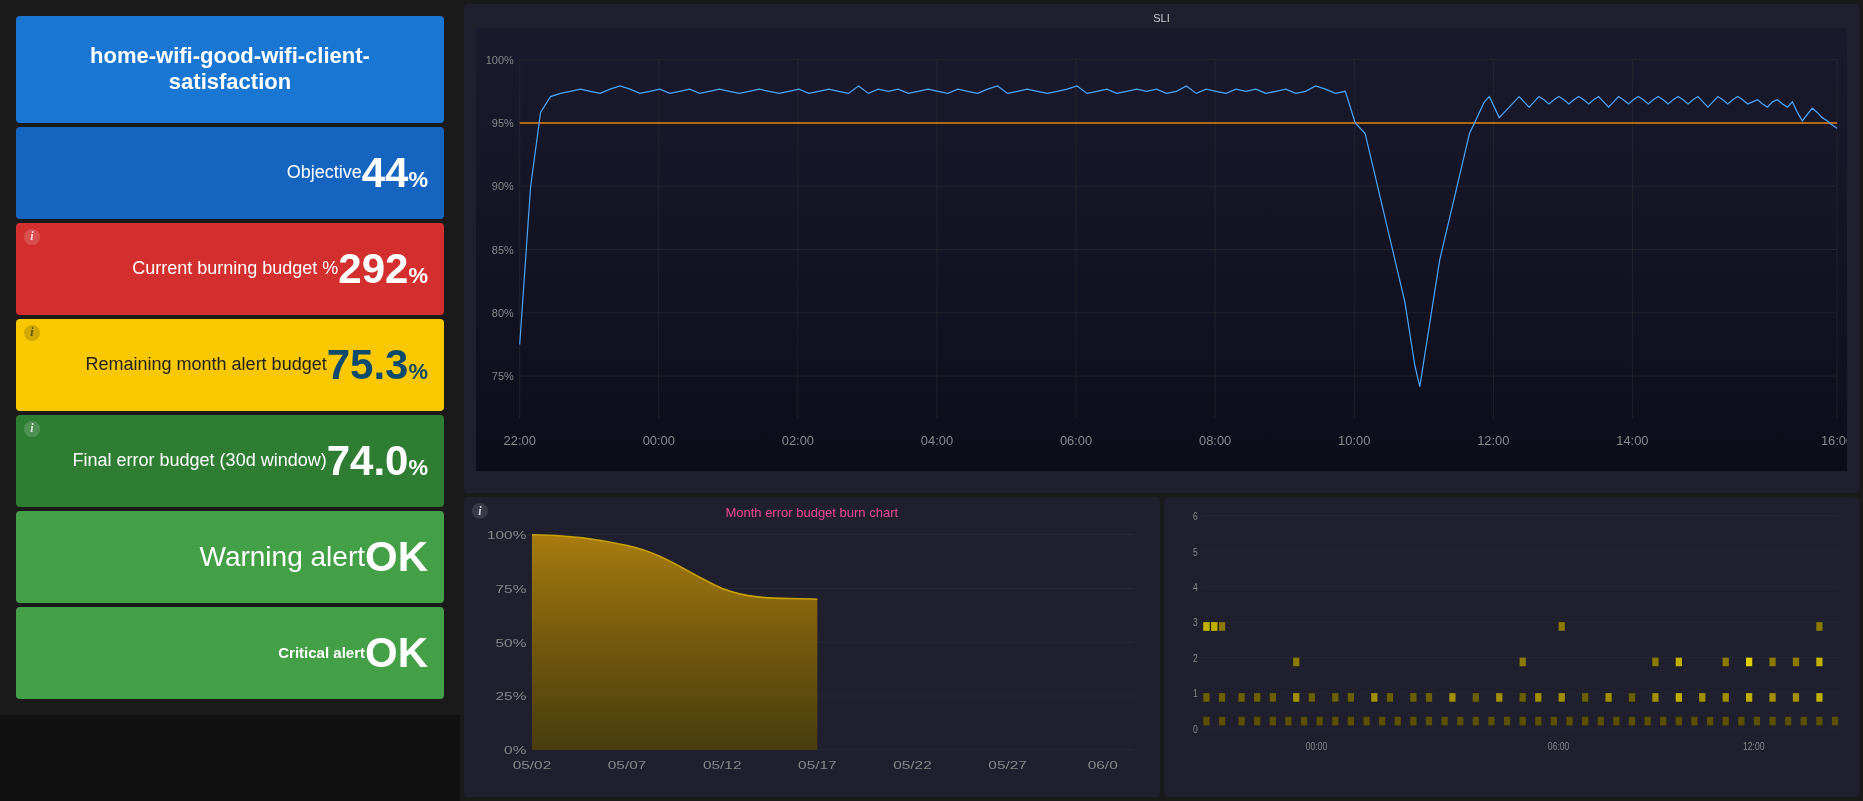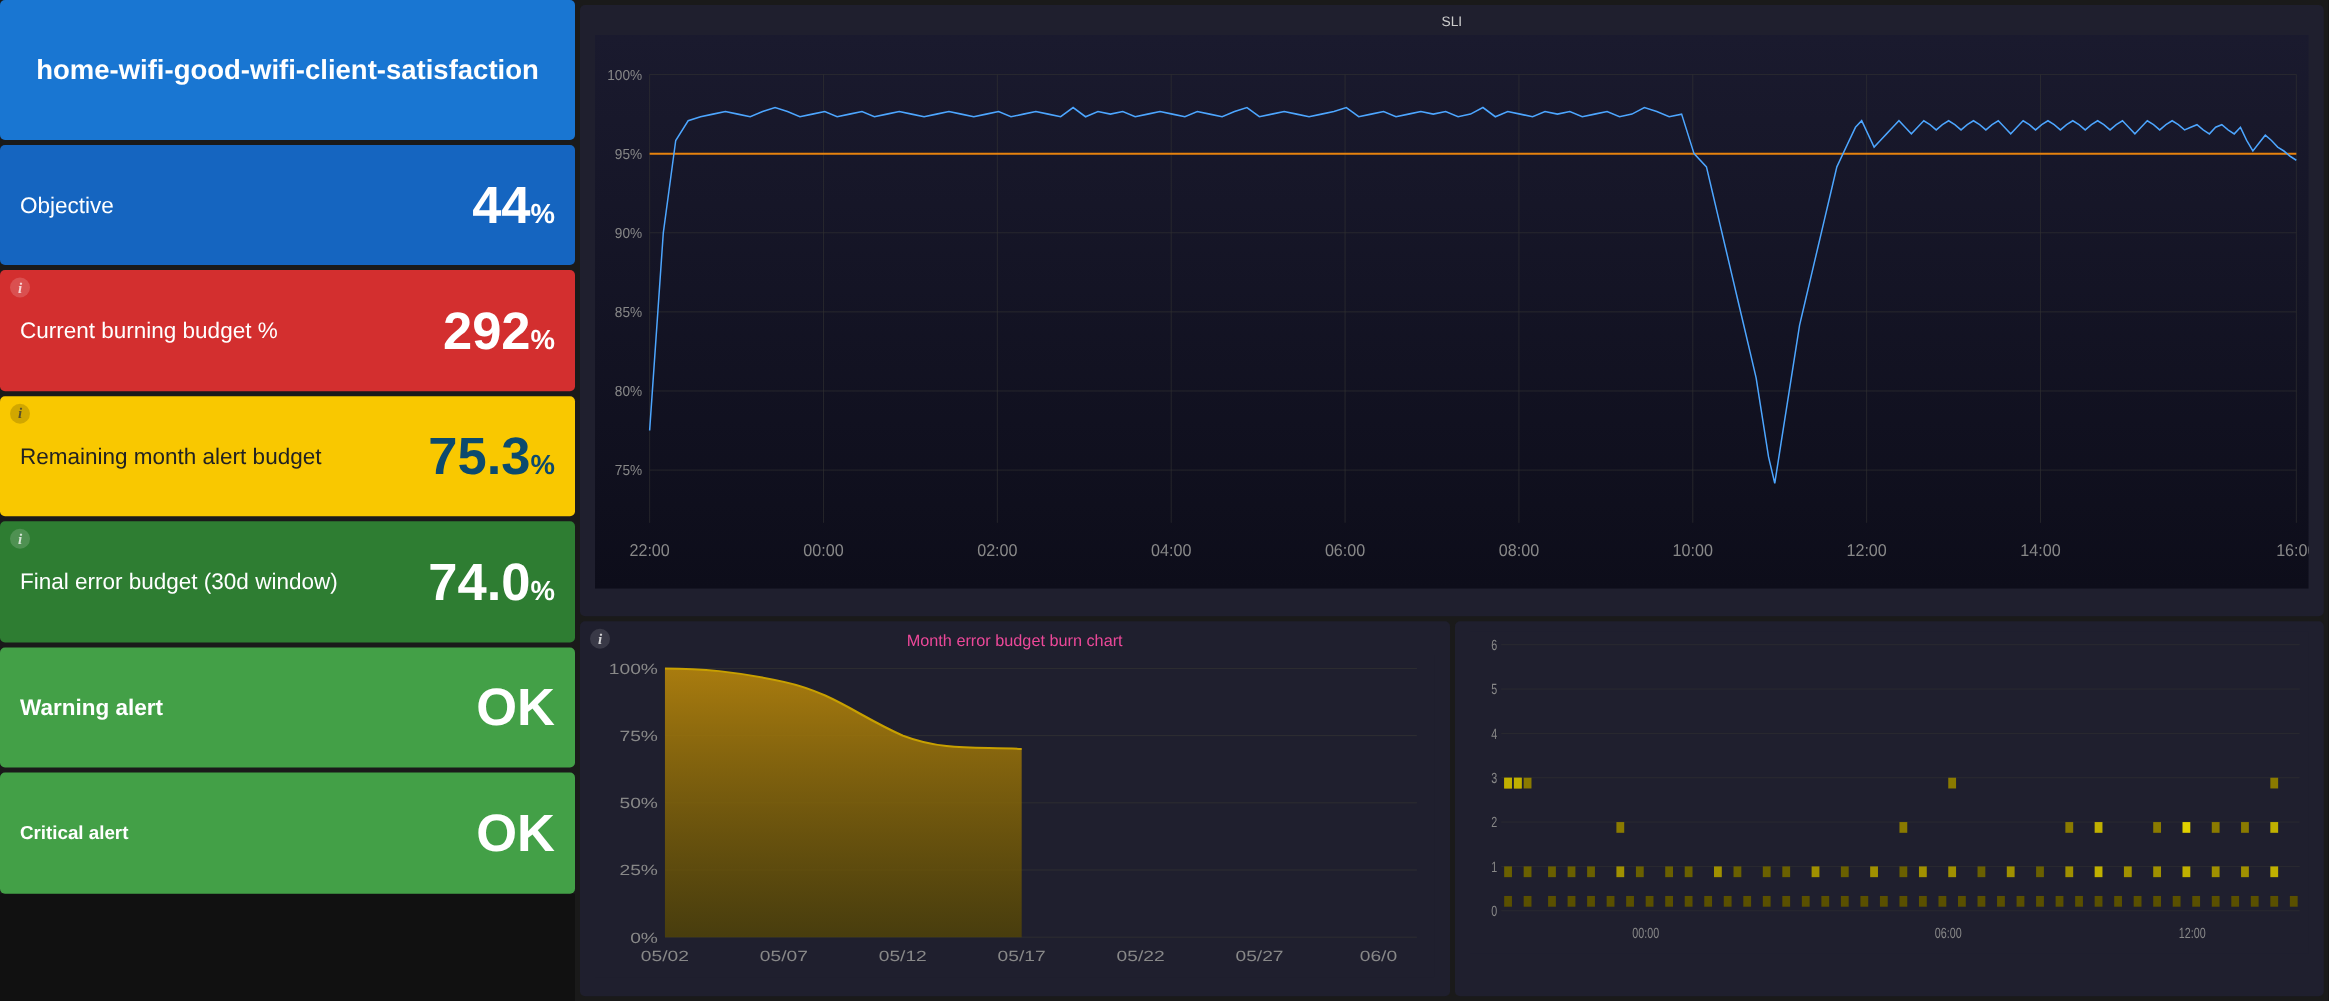--- a/index.html
+++ b/index.html
@@ -14,29 +14,29 @@
     }
 
     
     .left-panel {
       width: 460px;
       min-width: 460px;
       height: 715px;
       display: flex;
       flex-direction: column;
       gap: 4px;
-      padding: 0;
+      padding: 16px;
       background: #1a1a1a;
     }
 
     .metric-card {
       border-radius: 4px;
       display: flex;
       align-items: center;
-      justify-content: space-between;
+      justify-content: flex-end;
       padding: 10px 16px;
       position: relative;
       flex: 1;
     }
 
     .metric-card.blue-title {
       background: #1976d2;
       justify-content: center;
       flex-direction: column;
       font-size: 22px;
@@ -208,21 +208,21 @@
 
   <div class="metric-card dark-green" style="position:relative;">
     <span class="info-icon">i</span>
     <span class="label">Final error budget (30d window)</span>
     <span class="value">
       <span>74.0</span><span class="unit">%</span>
     </span>
   </div>
 
   <div class="metric-card green">
-    <span class="label" style="font-size:18px;font-weight:bold;">Warning alert</span>
+    <span class="label" style="font-size:28px;font-weight:normal;">Warning alert</span>
     <span class="value">OK</span>
   </div>
 
   <div class="metric-card green">
     <span class="label" style="font-size:15px;font-weight:bold;">Critical alert</span>
     <span class="value">OK</span>
   </div>
 
 </div>
 

